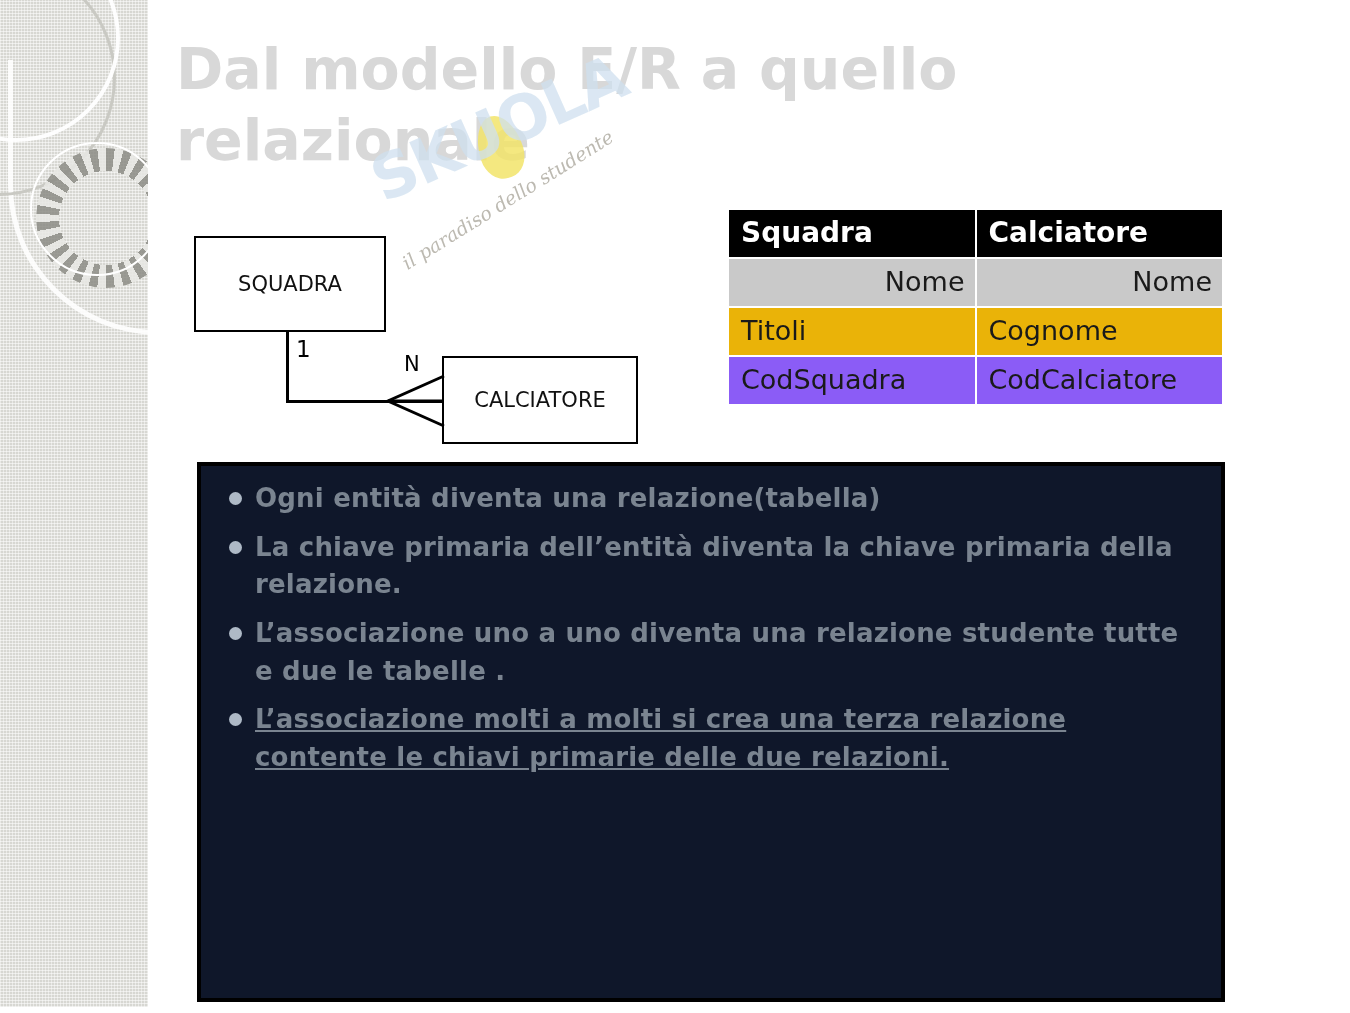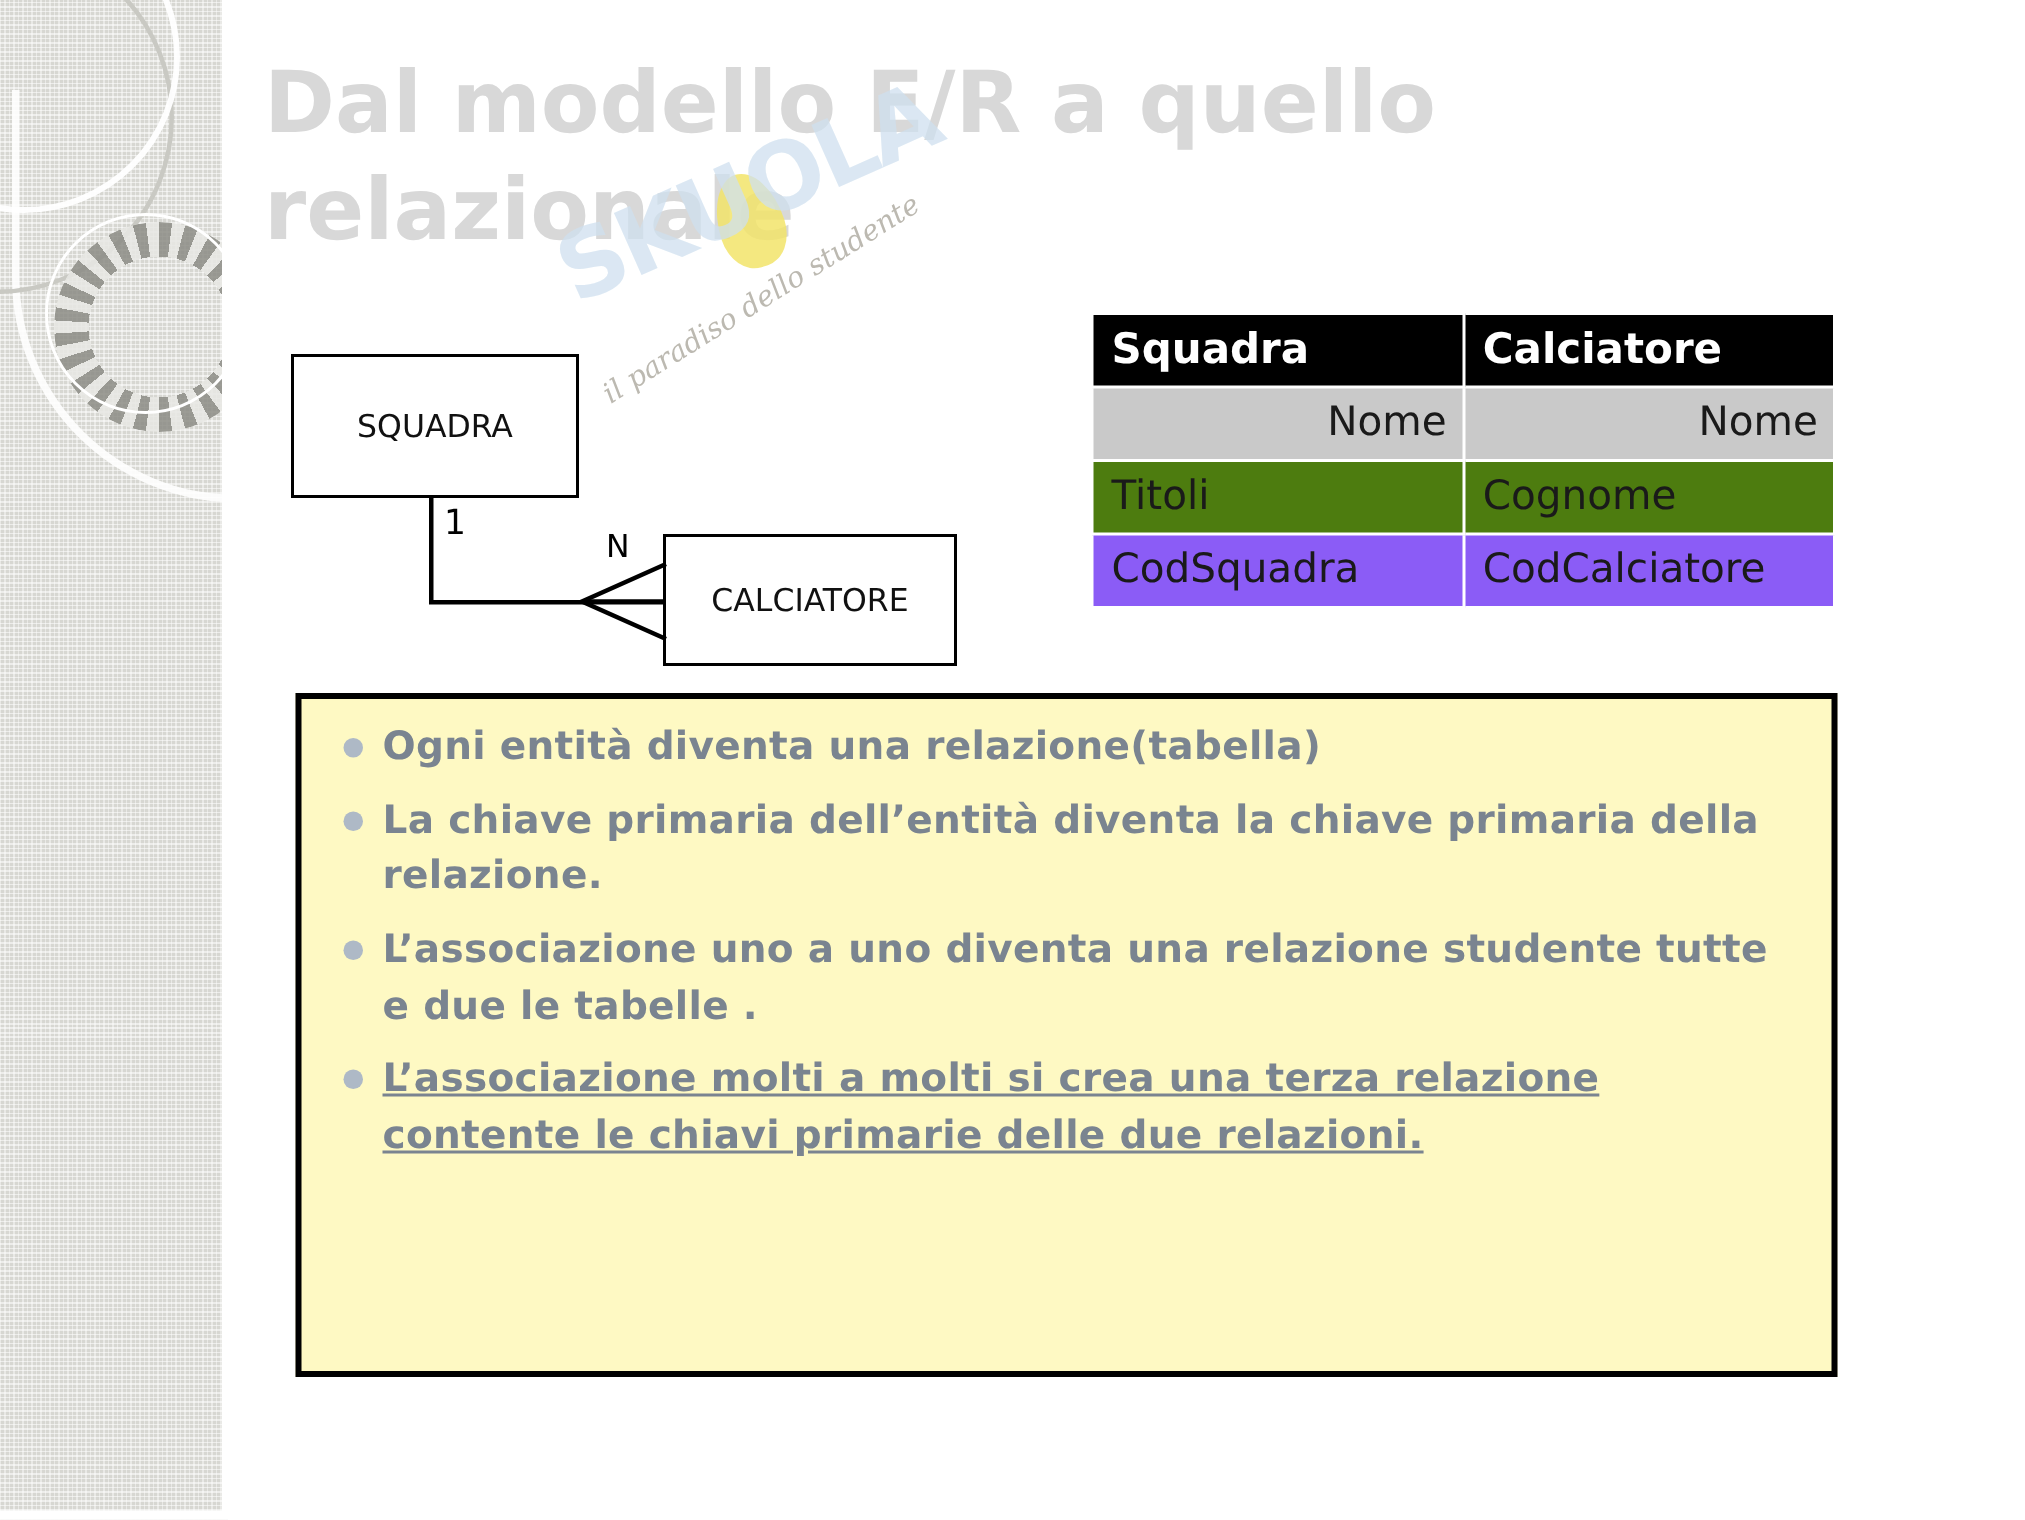--- a/index.html
+++ b/index.html
@@ -204,31 +204,31 @@
   }
   .rel-tables td {
     font-size: 27px;
     color: #1a1a1a;
     padding: 7px 10px 9px 12px;
     border: 2px solid #ffffff;
     vertical-align: top;
     line-height: 1.15;
   }
   .rel-tables tr.shade-a td { background: #c9c9c9; text-align: right; }
-  .rel-tables tr.shade-b td { background: #4d7c0f; margin-top: 13px; }
+  .rel-tables tr.shade-b td { background: #eab308; margin-top: 13px; }
   .rel-tables tr.shade-c td { background: #8b5cf6; }
 
   
   .panel {
     position: absolute;
     left: 197px; top: 462px;
     width: 1028px;
-    height: 456px;
+    height: 540px;
     border: 4px solid #000;
-    background: #fef9c3;
+    background: #0f172a;
     box-sizing: border-box;
     padding: 14px 22px 10px 22px;
   }
   .bullet {
     position: relative;
     padding-left: 32px;
     margin: 0 0 11px 0;
     font-size: 26px;
     font-weight: bold;
     color: #7a8490;

